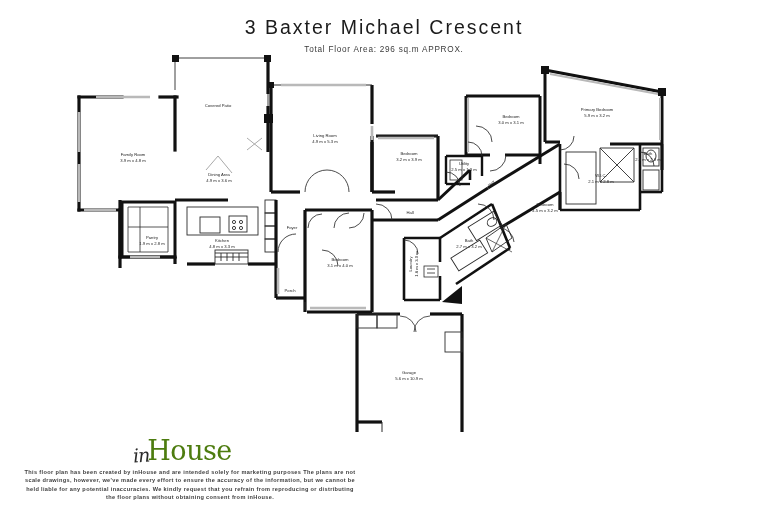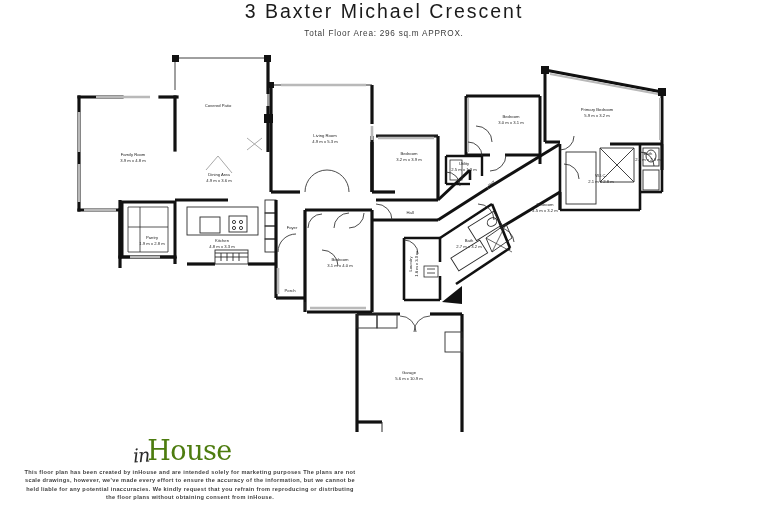--- a/index.html
+++ b/index.html
@@ -18,21 +18,21 @@
   }
   #page {
     position: relative;
     width: 768px;
     height: 512px;
     background: #ffffff;
   }
   
   .header {
     position: absolute;
-    top: 0;
+    top: 16px;
     left: 0;
     width: 768px;
     text-align: center;
   }
   .plan-title {
     font-size: 19.5px;
     letter-spacing: 2.0px;
     font-weight: 400;
     color: #1b1b1b;
     margin: 0;

